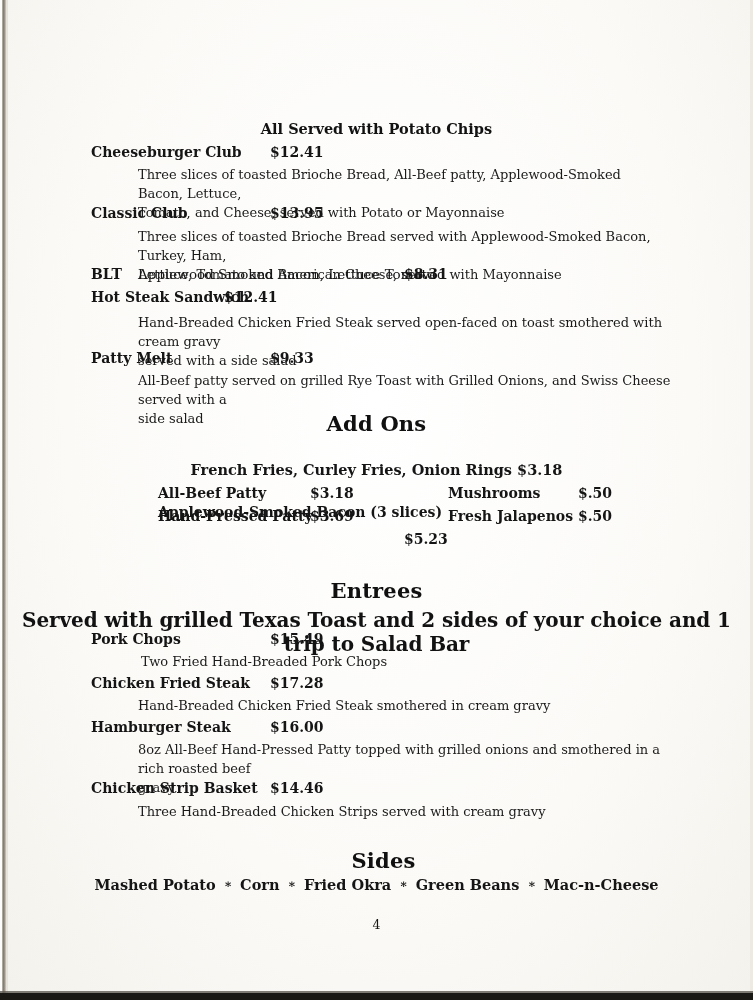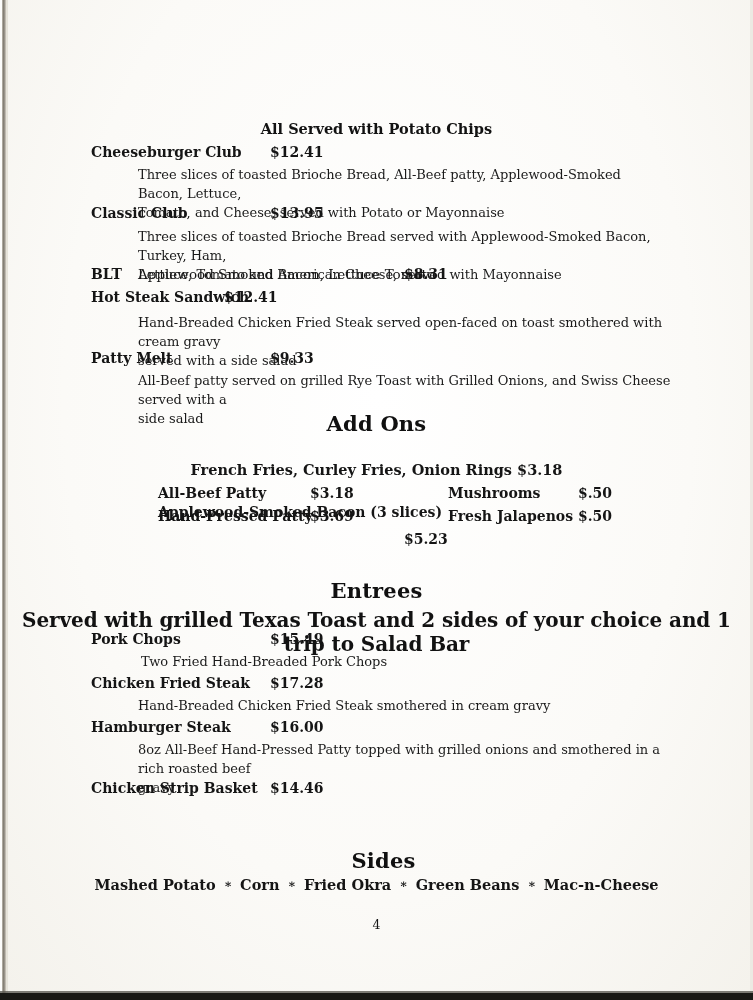--- a/index.html
+++ b/index.html
@@ -274,20 +274,21 @@
     <div class="item-desc" style="top:740px;width:545px;">
       <span>8oz All-Beef Hand-Pressed Patty topped with grilled onions and smothered in a rich roasted beef</span>
       <br>
       <span>gravy</span>
     </div>
 
     <div class="item-row" style="top:780px;">
       <span class="item-name">Chicken Strip Basket</span>
       <span class="item-price">$14.46</span>
     </div>
+    <div class="item-desc" style="top:802px;width:530px;">Three Hand-Breaded Chicken Strips served with cream gravy</div>
 
     <div class="section-title" style="top:848px;padding-left:7px;">Sides</div>
     <div class="sides-line" style="top:876px;">
       <span>Mashed Potato</span>
       <span class="sep">∗</span>
       <span>Corn</span>
       <span class="sep">∗</span>
       <span>Fried Okra</span>
       <span class="sep">∗</span>
       <span>Green Beans</span>

